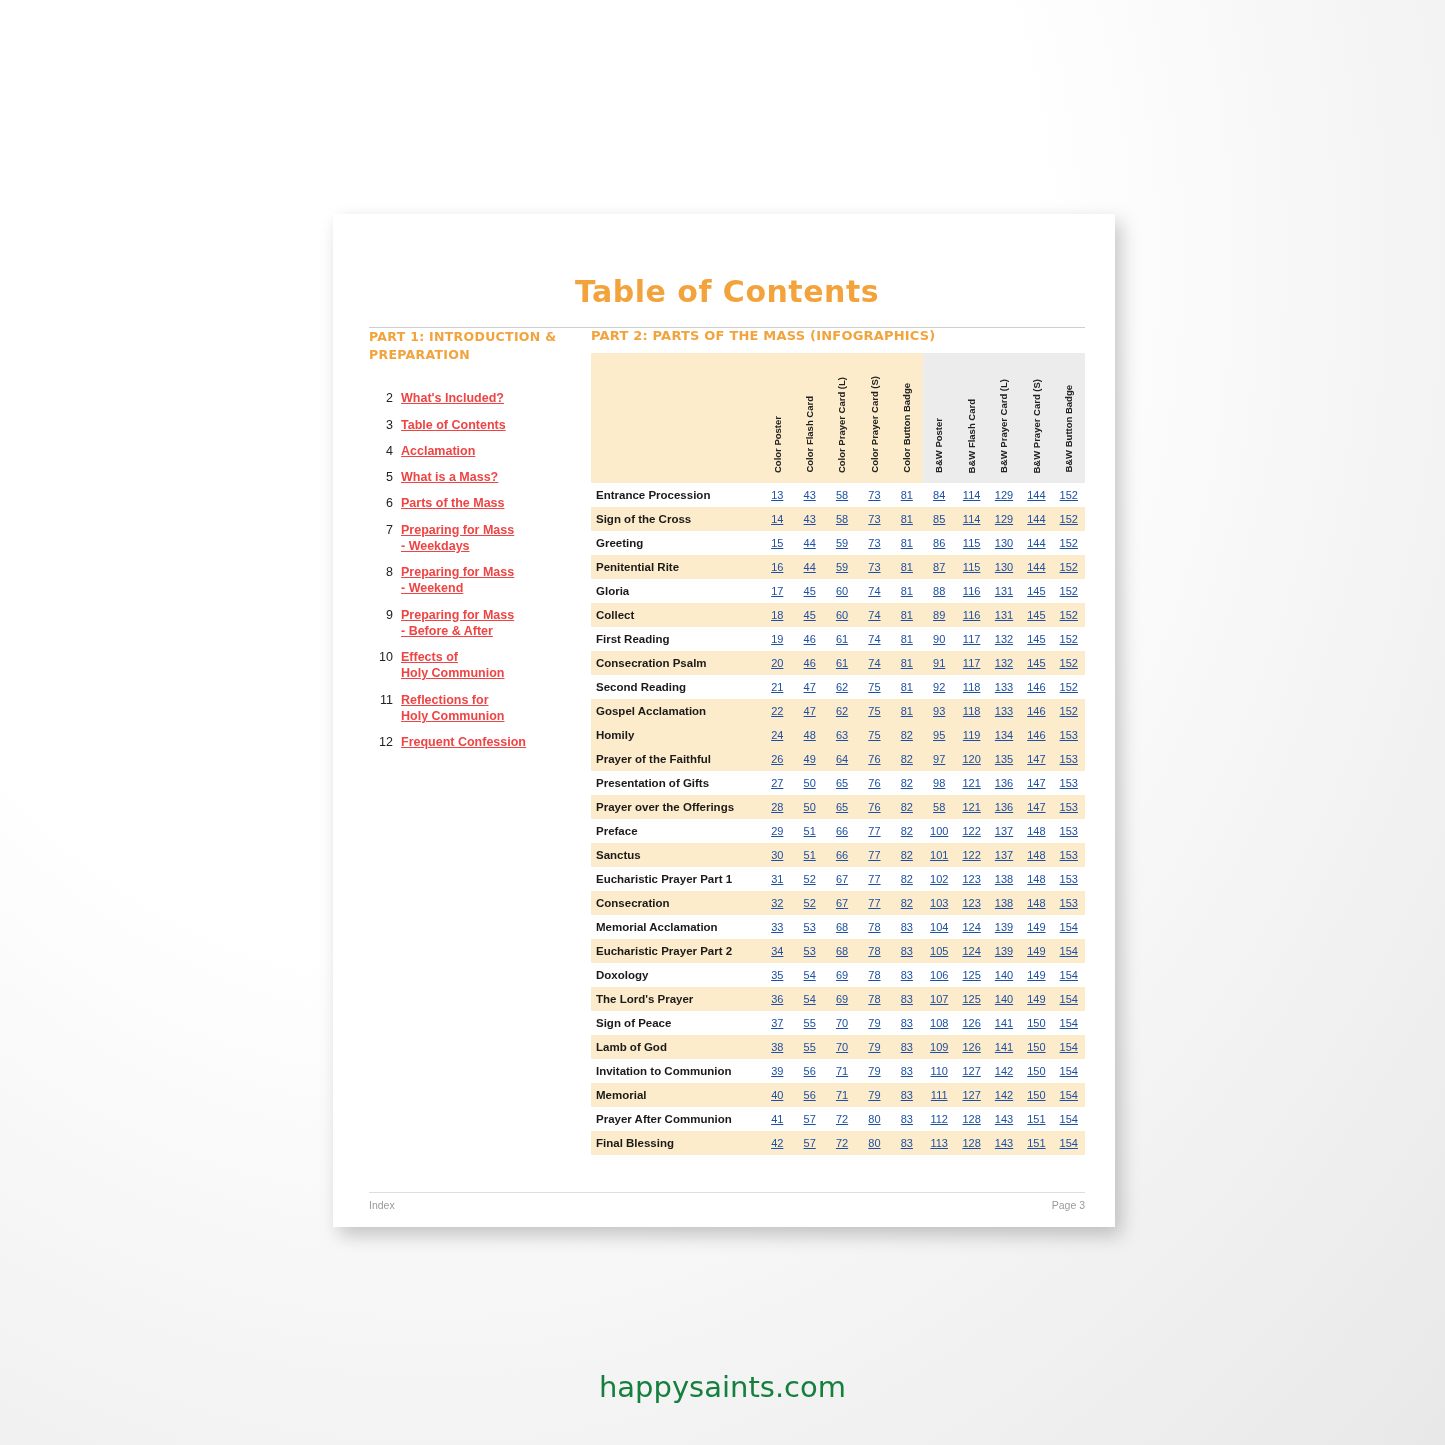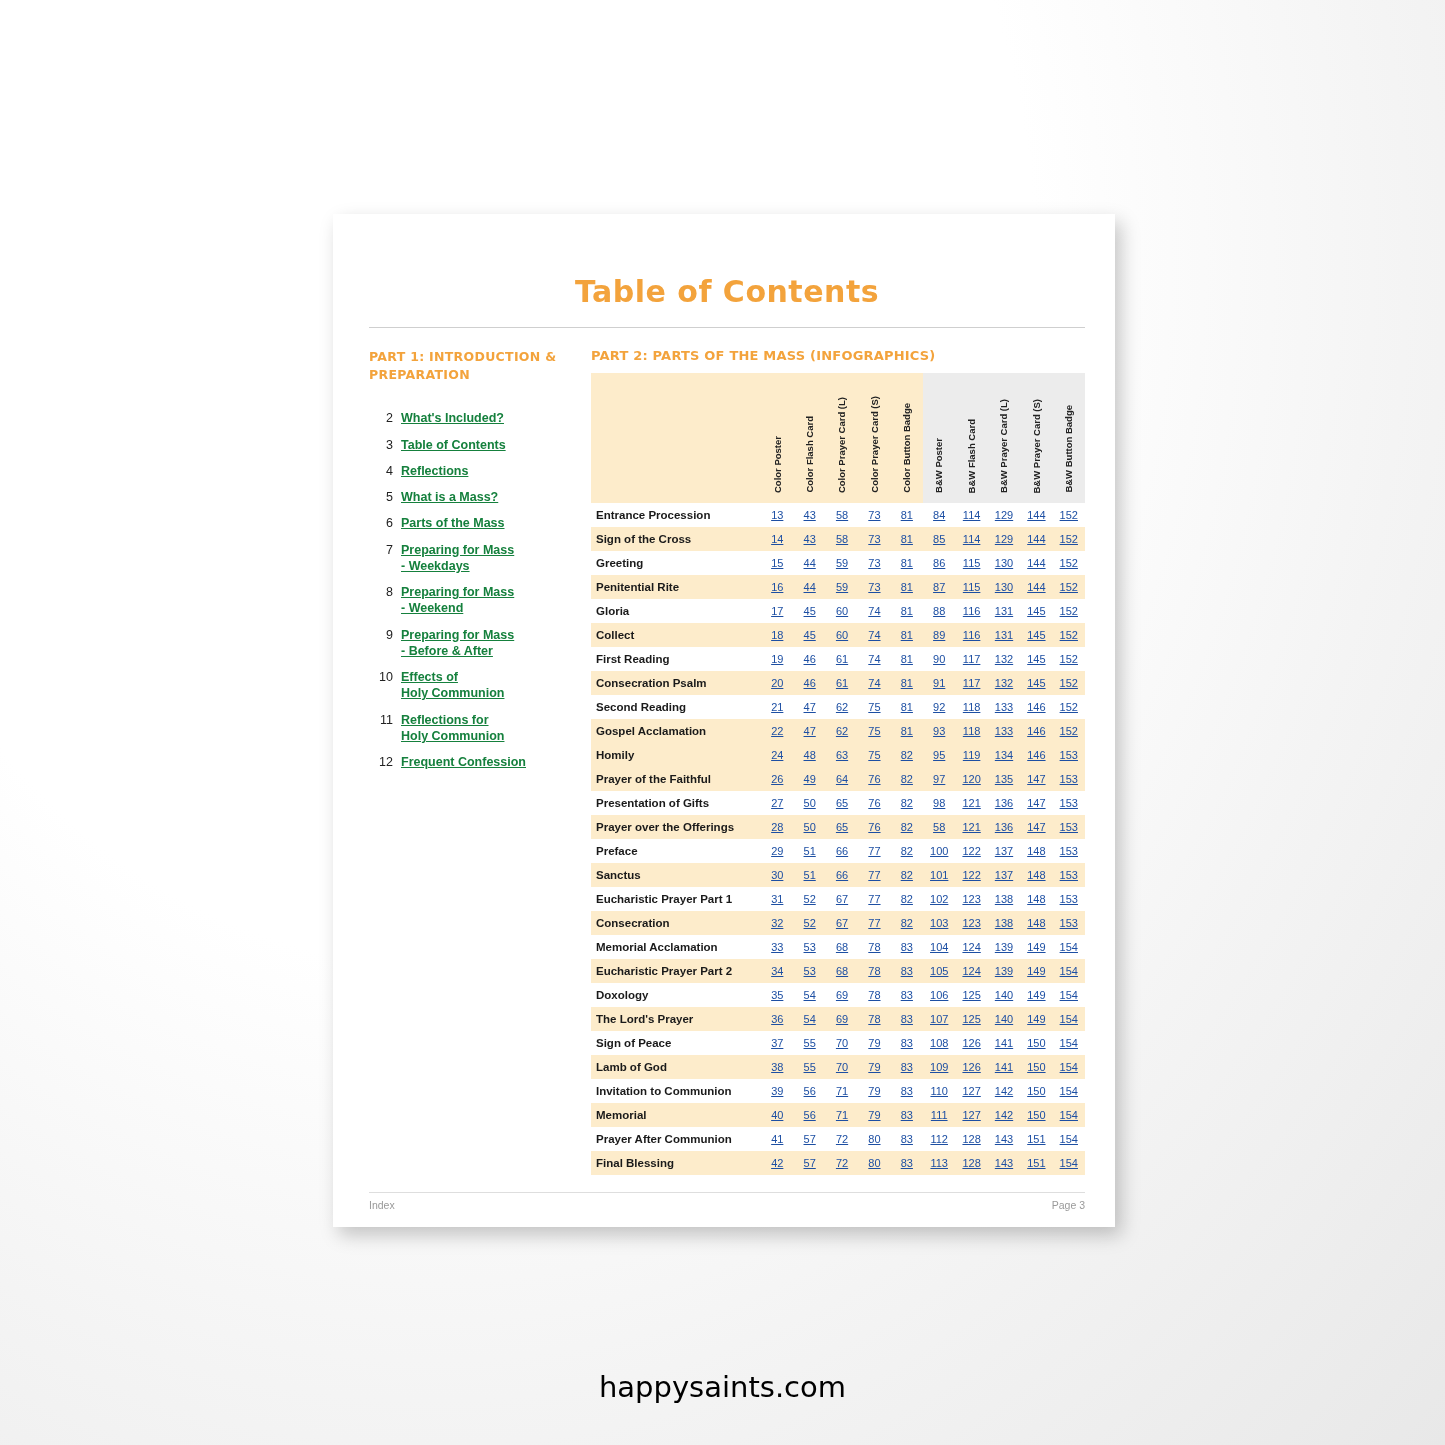--- a/index.html
+++ b/index.html
@@ -48,21 +48,21 @@
     letter-spacing: 0.5px;
     font-family: "DejaVu Sans", sans-serif;
     padding-top: 30px;
   }
   .title-rule {
     border-top: 1px solid #cfcfcf;
     margin-top: 18px;
   }
   .columns {
     display: flex;
-    margin-top: 20px;
+    margin-top: 0;
   }
   .left-col {
     width: 222px;
     flex: 0 0 222px;
     box-sizing: border-box;
     padding-right: 8px;
   }
   .right-col {
     flex: 1 1 auto;
     box-sizing: border-box;
@@ -88,21 +88,21 @@
     width: 32px;
     flex: 0 0 32px;
     text-align: right;
     padding-right: 8px;
     font-size: 12.5px;
     color: #222222;
     box-sizing: border-box;
   }
   .toc-link {
     font-size: 12.5px;
-    color: #15803d;
+    color: #ef4444;
     text-decoration: underline;
     font-weight: bold;
     white-space: pre-line;
   }
   .part2-heading {
     color: #f3a33c;
     font-weight: bold;
     font-size: 13px;
     letter-spacing: 0.2px;
     font-family: "DejaVu Sans", sans-serif;
@@ -172,21 +172,21 @@
     font-size: 10.5px;
     color: #9a9a9a;
   }
   .watermark {
     position: absolute;
     left: 0;
     right: 0;
     top: 1370px;
     text-align: center;
     font-size: 29px;
-    color: #000000;
+    color: #15803d;
     font-family: "DejaVu Sans", sans-serif;
   }
 </style>
 </head>
 <body>
 
 <div class="backdrop"></div>
 
 <div class="page">
   <div class="page-inner">
@@ -204,21 +204,21 @@
           <div class="toc-row">
             <span class="toc-num">2</span>
             <a class="toc-link" href="#">What's Included?</a>
           </div>
           <div class="toc-row">
             <span class="toc-num">3</span>
             <a class="toc-link" href="#">Table of Contents</a>
           </div>
           <div class="toc-row">
             <span class="toc-num">4</span>
-            <a class="toc-link" href="#">Reflections</a>
+            <a class="toc-link" href="#">Acclamation</a>
           </div>
           <div class="toc-row">
             <span class="toc-num">5</span>
             <a class="toc-link" href="#">What is a Mass?</a>
           </div>
           <div class="toc-row">
             <span class="toc-num">6</span>
             <a class="toc-link" href="#">Parts of the Mass</a>
           </div>
           <div class="toc-row">

